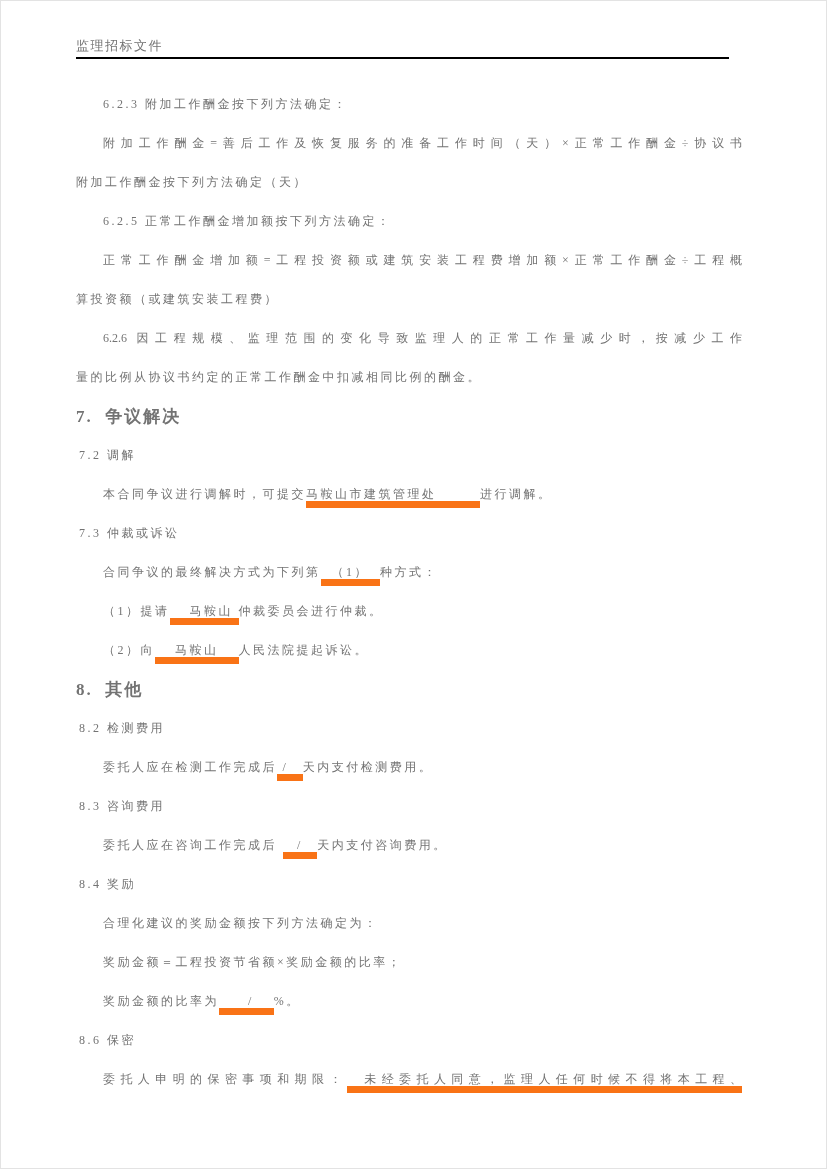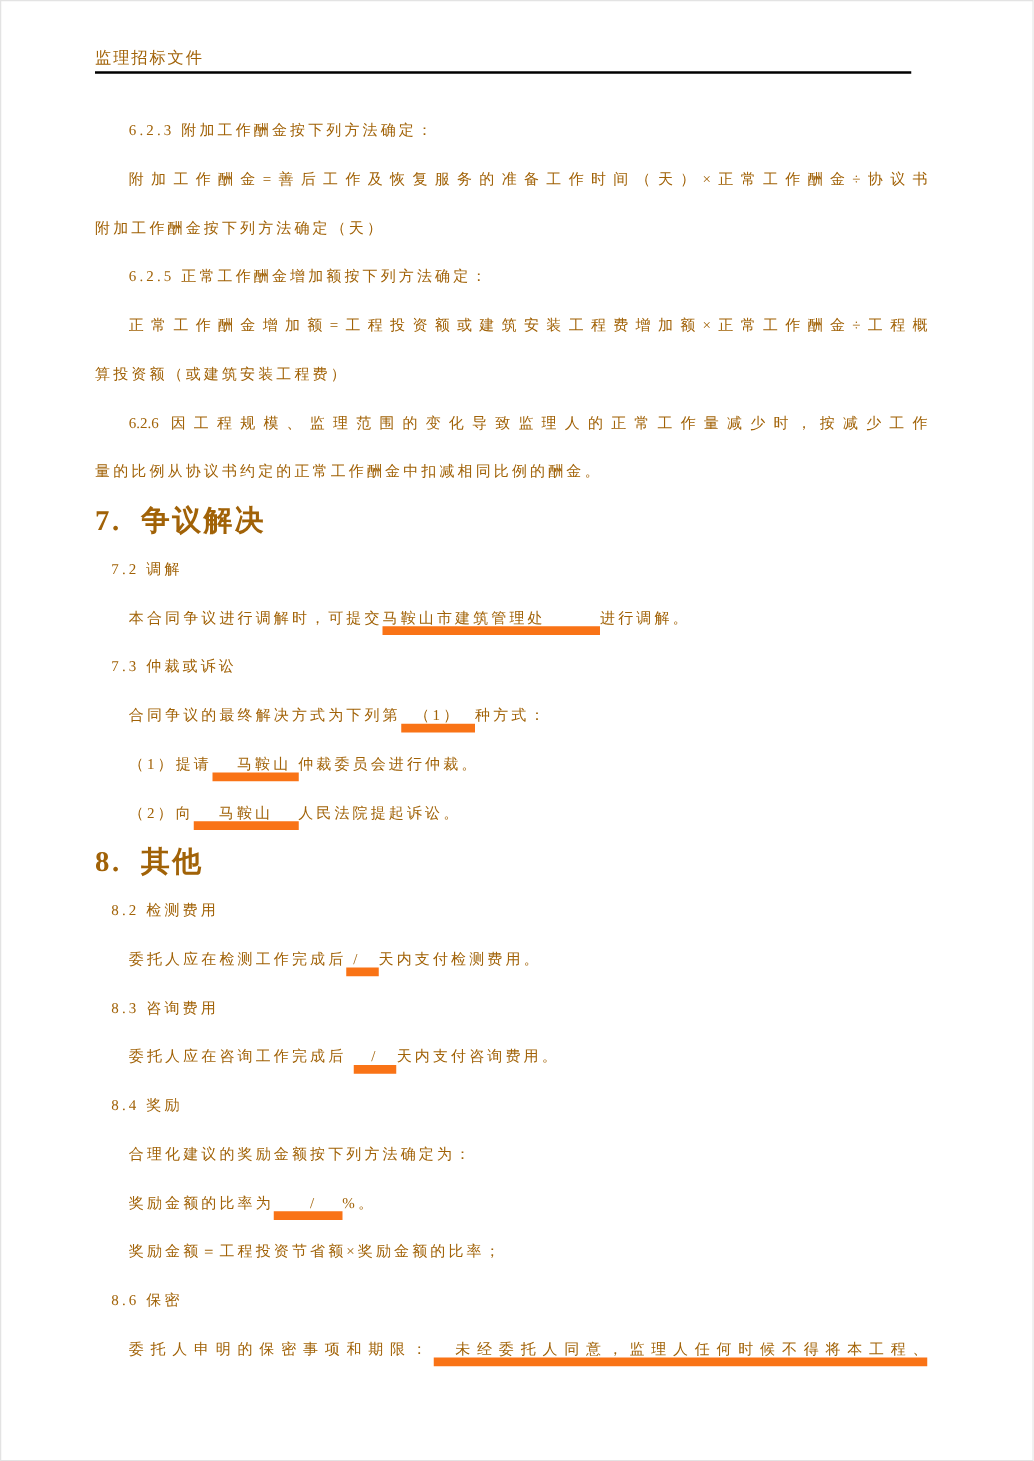--- a/index.html
+++ b/index.html
@@ -5,21 +5,21 @@
   html, body { margin: 0; padding: 0; background: #ffffff; }
   .page {
     position: relative;
     width: 827px;
     height: 1169px;
     box-sizing: border-box;
     background: #ffffff;
     border: 1px solid #e3e3e3;
     overflow: hidden;
     font-family: "Liberation Serif", "DejaVu Serif", serif;
-    color: #a16207;
+    color: #737373;
   }
   .header { position: absolute; top: 36px; left: 75px; width: 653px; }
   .header-title {
     display: block;
     font-size: 13px;
     letter-spacing: 1.5px;
     line-height: 17px;
     white-space: pre;
   }
   .header-rule {
@@ -43,24 +43,24 @@
     overflow: hidden;
   }
   .line.indent { text-indent: 27px; }
   .line.fill {
     letter-spacing: 0;
     text-align: justify;
     text-align-last: justify;
   }
   .line.h1 {
     font-weight: bold;
-    font-size: 23px;
+    font-size: 17px;
     letter-spacing: 2px;
   }
-  .line.sub { margin-left: 13px; }
+  .line.sub { margin-left: 3px; }
   .u { border-bottom: 7px solid #f97316; }
 </style>
 </head>
 <body>
 
 <div class="page">
   <div class="header">
     <span class="header-title">监理招标文件</span>
     <div class="header-rule"></div>
   </div>
@@ -80,18 +80,18 @@
       <div class="line indent"><span>合同争议的最终解决方式为下列第</span><span class="u">  （1）  </span><span>种方式：</span></div>
       <div class="line indent"><span>（1）提请</span><span class="u">　 马鞍山 </span><span>仲裁委员会进行仲裁。</span></div>
       <div class="line indent"><span>（2）向</span><span class="u">　 马鞍山 　</span><span>人民法院提起诉讼。</span></div>
       <div class="line h1"><span>8.  其他</span></div>
       <div class="line sub"><span>8.2 检测费用</span></div>
       <div class="line indent"><span>委托人应在检测工作完成后</span><span class="u"> /　</span><span>天内支付检测费用。</span></div>
       <div class="line sub"><span>8.3 咨询费用</span></div>
       <div class="line indent"><span>委托人应在咨询工作完成后 </span><span class="u">　/　</span><span>天内支付咨询费用。</span></div>
       <div class="line sub"><span>8.4 奖励</span></div>
       <div class="line indent"><span>合理化建议的奖励金额按下列方法确定为：</span></div>
+      <div class="line indent"><span>奖励金额＝工程投资节省额×奖励金额的比率；</span></div>
       <div class="line indent"><span>奖励金额的比率为</span><span class="u">　　/　 </span><span>%。</span></div>
-      <div class="line indent"><span>奖励金额＝工程投资节省额×奖励金额的比率；</span></div>
       <div class="line sub"><span>8.6 保密</span></div>
       <div class="line indent fill"><span>委托人申明的保密事项和期限：</span><span class="u">　未经委托人同意，监理人任何时候不得将本工程、</span></div>
     </div>
 </div>
 
 </body></html>

